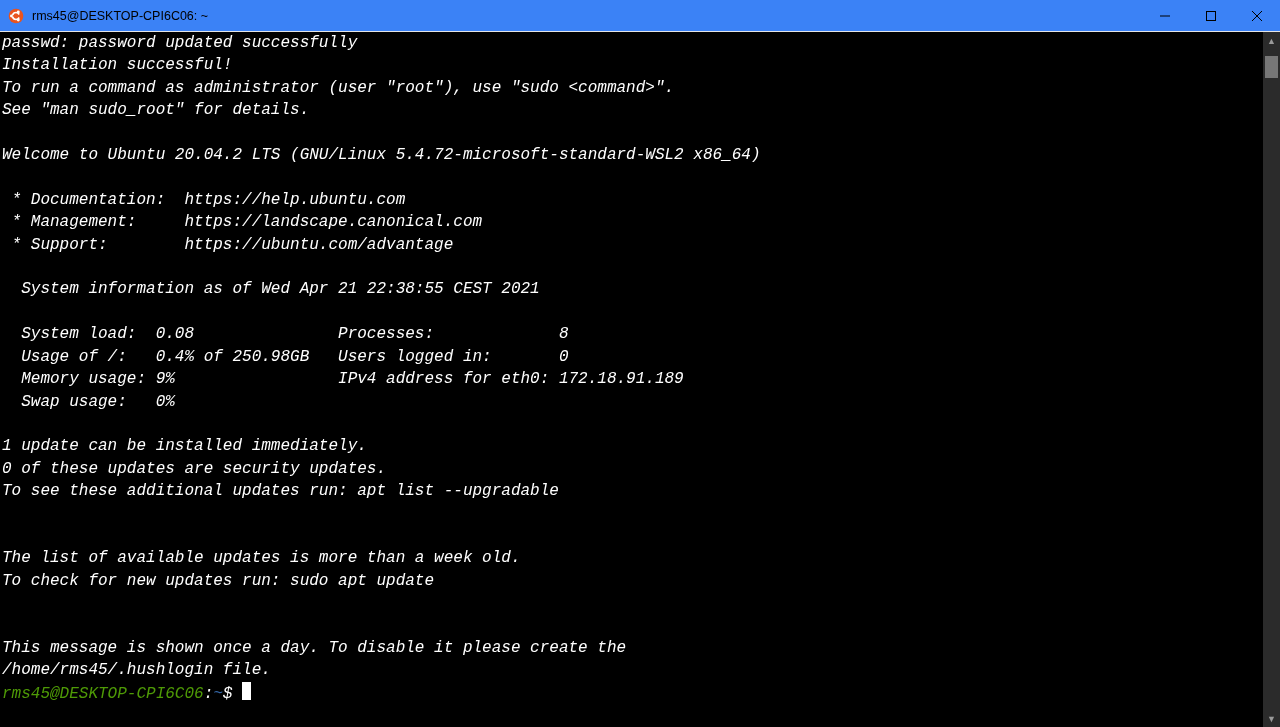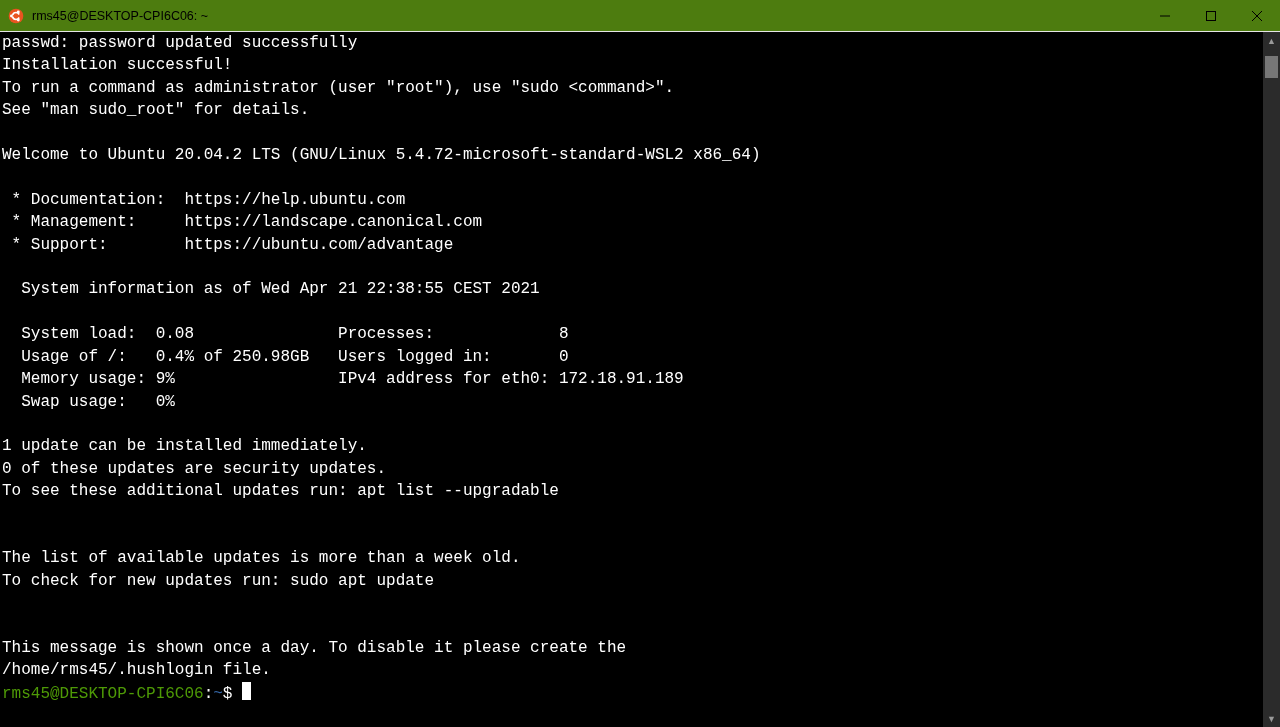--- a/index.html
+++ b/index.html
@@ -7,21 +7,21 @@
     width: 1280px;
     height: 727px;
     background: #ffffff;
     font-family: "Segoe UI", Tahoma, sans-serif;
     overflow: hidden;
     display: flex;
     flex-direction: column;
   }
   .titlebar {
     height: 32px;
-    background: #4d7c0f;
+    background: #3b82f6;
     display: flex;
     align-items: center;
     padding-left: 8px;
     border-bottom: 1px solid #e5e5e5;
     flex: 0 0 auto;
   }
   .titlebar .icon {
     width: 16px; height: 16px;
     margin-right: 8px;
     display: flex; align-items: center; justify-content: center;
@@ -41,20 +41,21 @@
     display: flex;
     align-items: center;
     justify-content: center;
     color: #000;
   }
   .terminal-area {
     flex: 1;
     display: flex;
     background: #ef4444;
     min-height: 0;
+    font-style: italic;
   }
   .terminal {
     flex: 1;
     background: #000;
     color: #ffffff;
     font-family: Consolas, "Liberation Mono", monospace;
     font-size: 16px;
     line-height: 22.4px;
     white-space: pre;
     padding: 0 0 0 2px;

